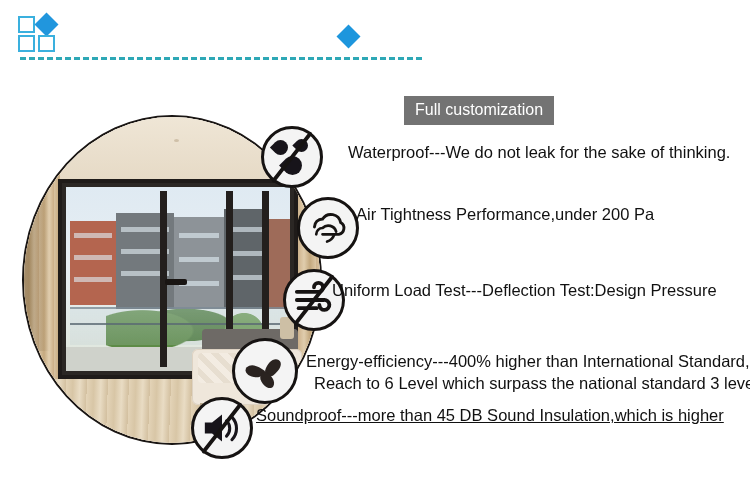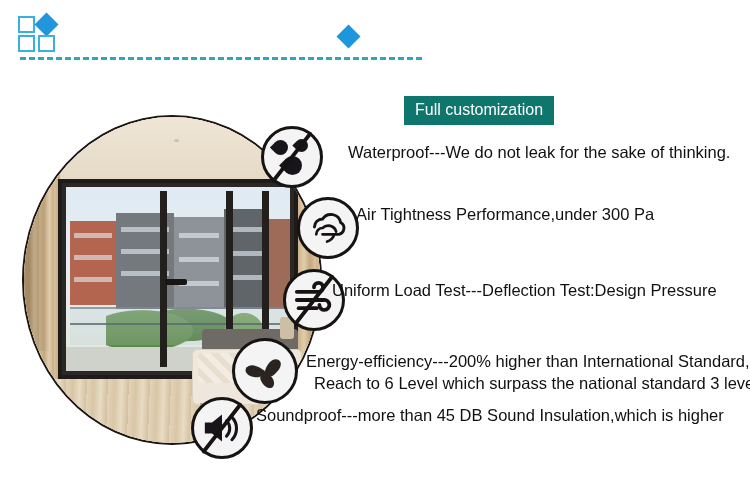--- a/index.html
+++ b/index.html
@@ -64,21 +64,21 @@
     position: absolute;
     left: 20px; top: 57px;
     width: 402px; height: 0;
     border-top: 3px dashed #2ea8b6;
   }
 
   
   #badge {
     position: absolute;
     left: 404px; top: 96px;
-    background: #0f766e;
+    background: #737373;
     color: #ffffff;
     font-size: 16px;
     padding: 5px 11px 6px 11px;
     white-space: nowrap;
     z-index: 6;
   }
 
   
   #photo {
     position: absolute;
@@ -237,21 +237,21 @@
     position: absolute;
     font-size: 16.5px;
     color: #111111;
     line-height: 22px;
     z-index: 5;
   }
   #text-waterproof { left: 348px; top: 141px; width: 404px; }
   #text-airtight   { left: 356px; top: 203px; width: 392px; }
   #text-loadtest   { left: 332px; top: 279px; width: 396px; }
   #text-energy     { left: 306px; top: 350px; width: 444px; }
-  #text-soundproof { left: 256px; top: 404px; width: 492px; }
+  #text-soundproof { left: 256px; top: 404px; width: 492px; text-decoration: underline; }
   .feature-line { display: block; white-space: nowrap; }
   .indent { padding-left: 8px; }
 </style>
 </head>
 <body>
 
 <div id="header">
 
   <div id="header-logo">
     <div class="logo-sq" id="logo-sq-tl"></div>
@@ -335,21 +335,21 @@
 </div>
 
 <div class="icon-circle" id="icon-airtight">
   <svg width="100%" height="100%" viewBox="0 0 62 62">
     <path d="M16 30 a9 9 0 0 1 9-9 a11 11 0 0 1 20 4 a7 7 0 0 1 -2 13 h-18" fill="none" stroke="#161312" stroke-width="3.2" stroke-linecap="round"></path>
     <path d="M18 38 a7 7 0 0 1 7-7 a9 9 0 0 1 15 4" fill="none" stroke="#161312" stroke-width="3" stroke-linecap="round"></path>
     <path d="M30 46 q6 -2 8 -8" fill="none" stroke="#161312" stroke-width="3" stroke-linecap="round"></path>
   </svg>
 </div>
 <div class="feature-text" id="text-airtight">
-  <span class="feature-line">Air Tightness Performance,under 300 Pa</span>
+  <span class="feature-line">Air Tightness Performance,under 200 Pa</span>
 </div>
 
 <div class="icon-circle" id="icon-loadtest">
   <svg width="100%" height="100%" viewBox="0 0 62 62">
     <path d="M12 22 h24 a5 5 0 1 0 -5 -5" fill="none" stroke="#161312" stroke-width="4.2" stroke-linecap="round"></path>
     <path d="M12 31 h30 a5.5 5.5 0 1 1 -5 5.5" fill="none" stroke="#161312" stroke-width="4.2" stroke-linecap="round"></path>
     <path d="M14 40 h20" fill="none" stroke="#161312" stroke-width="4.2" stroke-linecap="round"></path>
   </svg>
   <div class="slash"></div>
 </div>
@@ -360,21 +360,21 @@
 <div class="icon-circle" id="icon-energy">
   <svg width="100%" height="100%" viewBox="0 0 66 66">
     <g fill="#2a2320">
       <path d="M33 33 C24 26 17 25 13 29 C9 33 14 40 24 40 C28 40 31 37 33 33 Z"></path>
       <path d="M33 33 C36 23 43 18 48 21 C53 24 50 32 42 38 C39 40 35 38 33 33 Z"></path>
       <path d="M33 33 C41 38 45 45 42 50 C39 54 31 51 28 42 C27 38 29 35 33 33 Z"></path>
     </g>
   </svg>
 </div>
 <div class="feature-text" id="text-energy">
-  <span class="feature-line">Energy-efficiency---200% higher than International Standard,</span>
+  <span class="feature-line">Energy-efficiency---400% higher than International Standard,</span>
   <span class="feature-line indent">Reach to 6 Level which surpass the national standard 3 level.</span>
 </div>
 
 <div class="icon-circle" id="icon-soundproof">
   <svg width="100%" height="100%" viewBox="0 0 62 62">
     <path d="M12 25 h8 l11 -9 v30 l-11 -9 h-8 z" fill="#17141a"></path>
     <path d="M36 23 a12 12 0 0 1 0 17" fill="none" stroke="#17141a" stroke-width="3.4" stroke-linecap="round"></path>
     <path d="M42 19 a18 18 0 0 1 0 25" fill="none" stroke="#17141a" stroke-width="3.4" stroke-linecap="round"></path>
   </svg>
   <div class="slash"></div>

